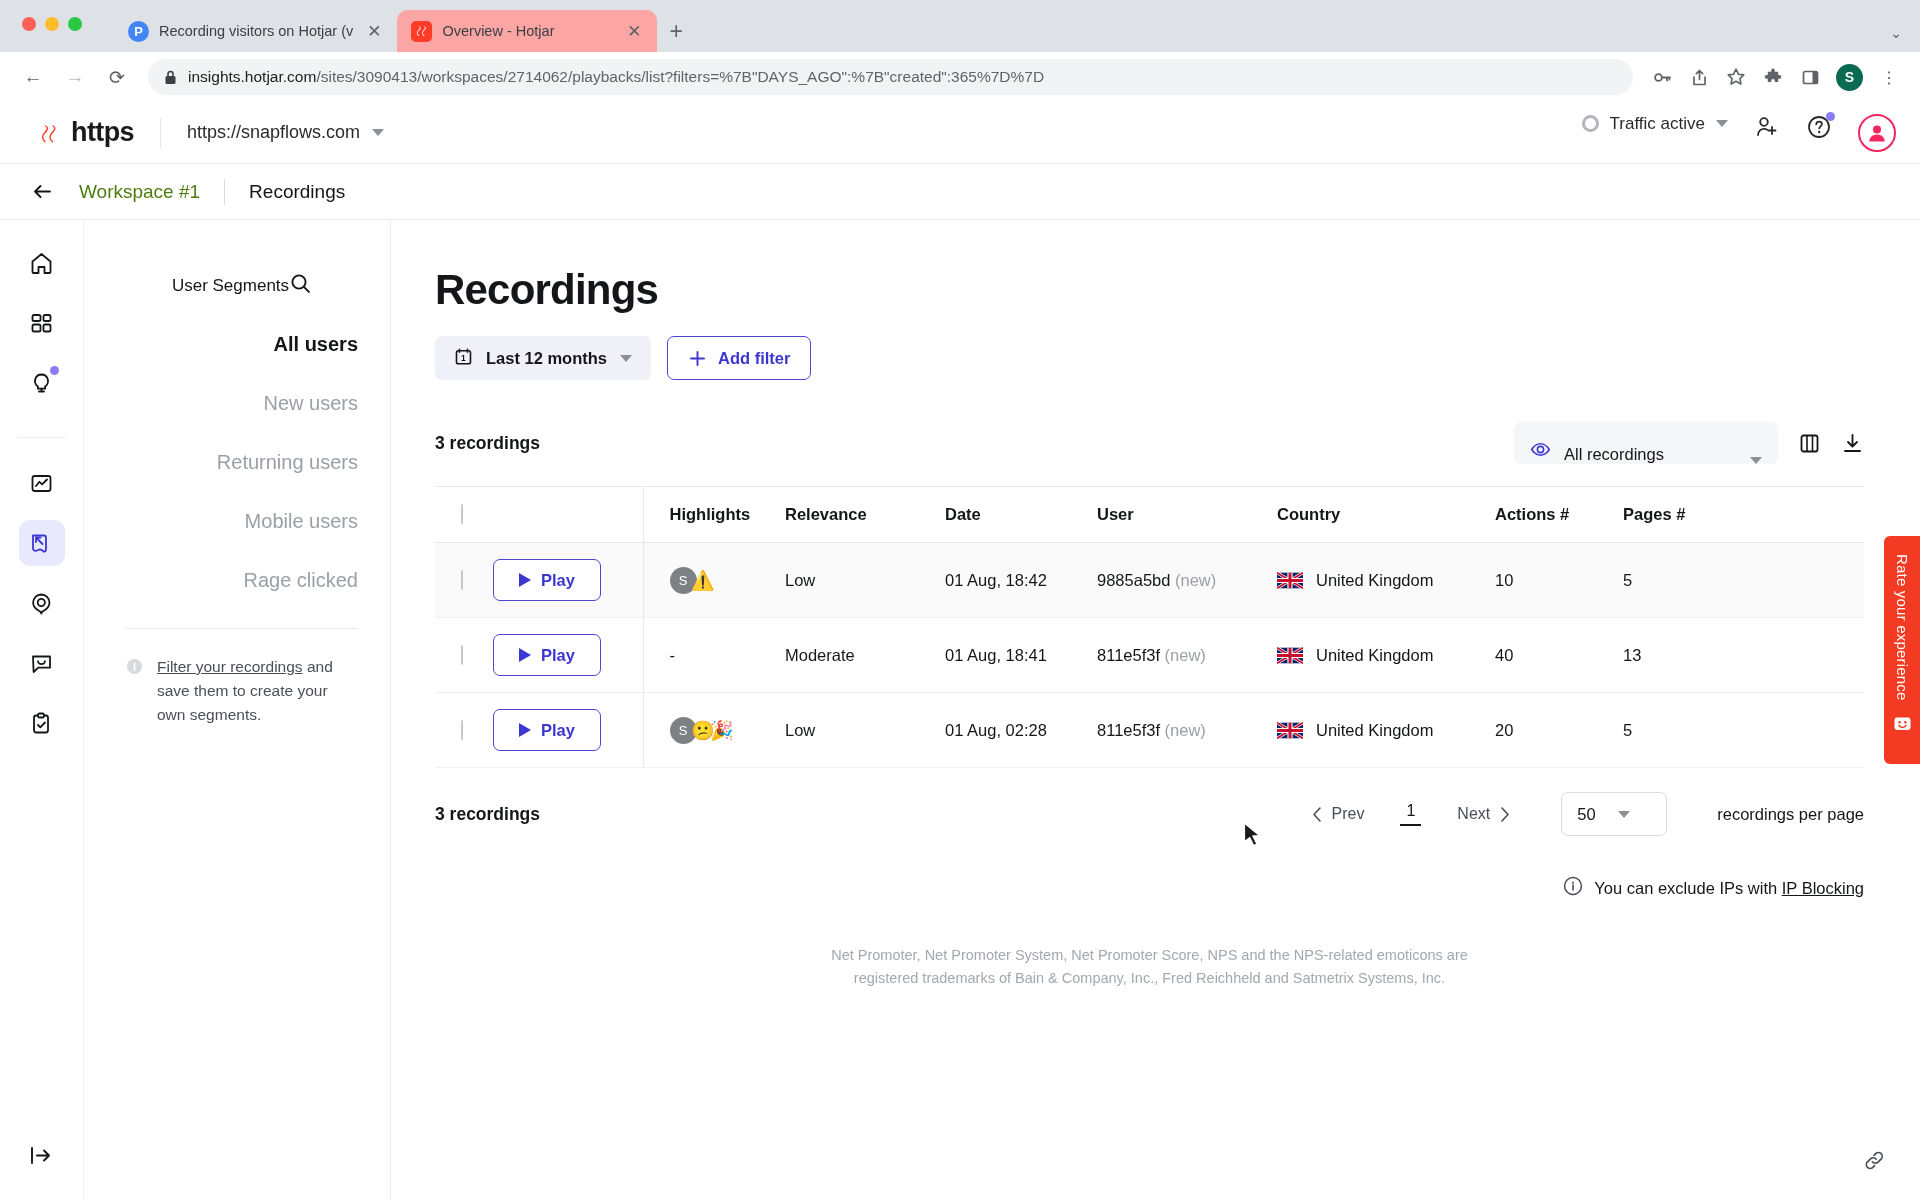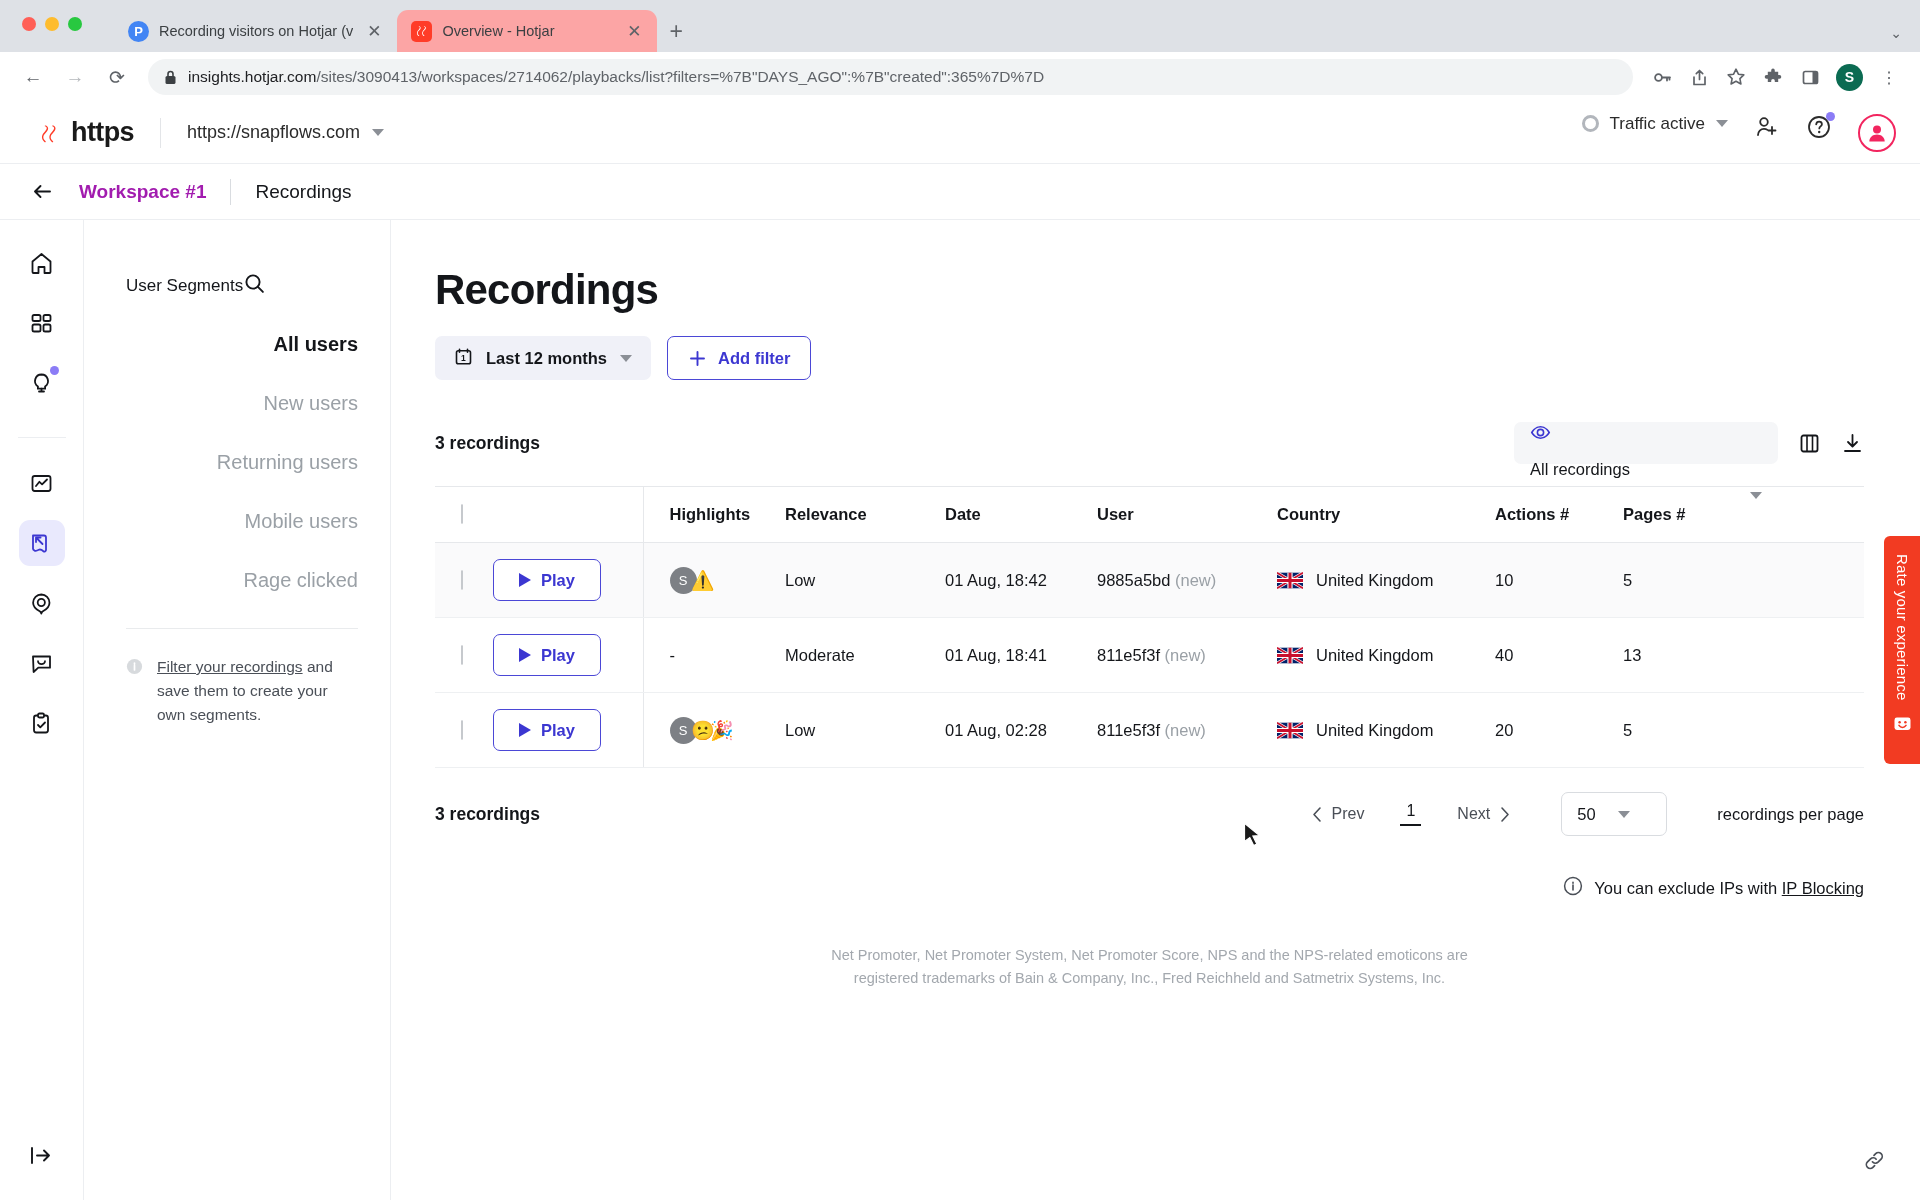--- a/index.html
+++ b/index.html
@@ -68,38 +68,38 @@
   .hdr-ic { color:#2b2b2b; display:flex; align-items:center; position:relative; }
   .badge-dot { width:9px; height:9px; border-radius:50%; background:#8b7cf6;
     position:absolute; top:-2px; right:-3px; }
   .user-avatar { width:38px; height:38px; border-radius:50%; background:#fff;
     border:2.6px solid #f2255f; display:flex; align-items:center; justify-content:center; }
 
   
   .crumb-bar { height:56px; background:#fff; display:flex; align-items:center;
     padding-left:30px; gap:24px; border-bottom:1px solid #eceef1; }
   .crumb-back { color:#1a1a1a; display:flex; align-items:center; }
-  .crumb-ws { font-size:19px; font-weight:700; color:#a21caf; }
+  .crumb-ws { font-size:19px; font-weight:400; color:#4d7c0f; }
   .crumb-sep { width:1px; height:26px; background:#d9dce0; }
   .crumb-page { font-size:19px; color:#14161a; font-weight:400; }
 
   
   .app-body { display:flex; height:calc(1200px - 52px - 50px - 62px - 56px); }
 
   .railbar { width:84px; background:#fff; border-right:1px solid #eceef1;
     display:flex; flex-direction:column; align-items:center; padding-top:20px; position:relative; }
   .rail-item { width:46px; height:46px; border-radius:11px; display:flex;
     align-items:center; justify-content:center; margin-bottom:14px; position:relative; color:#14161a; }
   .rail-item.active { background:#e9e9fd; color:#3c37d1; }
   .rail-gap { height:18px; width:48px; border-bottom:1px solid #eceef1; margin-bottom:22px; }
   .rail-dot { width:9px; height:9px; border-radius:50%; background:#8b7cf6; position:absolute; top:6px; right:6px; }
   .rail-bottom { position:absolute; bottom:28px; color:#14161a; }
 
   .segpanel { width:307px; background:#fff; border-right:1px solid #eceef1; padding:52px 32px 0 42px; }
-  .seg-head { display:flex; align-items:center; justify-content:flex-start; margin-bottom:34px; }
+  .seg-head { display:flex; align-items:center; justify-content:center; margin-bottom:34px; }
   .seg-title { font-size:17px; color:#14161a; font-weight:400; }
   .seg-item { font-size:20px; margin-bottom:36px; color:#9aa0a6;text-align:right; }
   .seg-item.active { color:#14161a; font-weight:600; }
   .seg-rule { height:1px; background:#e9ebed; margin:18px 0 26px; }
   .seg-hint { display:flex; gap:14px; font-size:15.5px; color:#4a4f57; line-height:1.55; }
   .hint-ic { flex:0 0 17px; margin-top:3px; color:#c2c6cb; }
   .hint-link { text-decoration:underline; color:#4a4f57; }
 
   
   .main { flex:1; padding:46px 56px 0 44px; overflow:hidden; position:relative; background:#fff; }
@@ -108,21 +108,21 @@
   .filter-row { display:flex; align-items:center; gap:16px; margin-bottom:42px; }
   .chip-date { height:44px; background:#f0f1f8; border-radius:7px; display:flex;
     align-items:center; gap:13px; padding:0 19px; font-size:16.5px; color:#14161a; font-weight:600; }
   .btn-addfilter { height:44px; border:1.6px solid #4b47d6; border-radius:7px; color:#3c37d1;
     display:flex; align-items:center; gap:11px; padding:0 20px; font-size:16.5px; font-weight:700; background:#fff; }
 
   .count-row { display:flex; align-items:center; margin-bottom:22px; }
   .count-text { font-size:17.5px; font-weight:700; color:#14161a; }
   .count-right { margin-left:auto; display:flex; align-items:center; gap:20px; }
   .select-allrec { height:42px; min-width:264px; background:#f5f6f8; border-radius:7px;
-    display:flex; align-items:flex-start; gap:13px; padding:0 16px; font-size:16.5px; color:#14161a;flex-direction:column; }
+    display:flex; align-items:flex-end; gap:13px; padding:0 16px; font-size:16.5px; color:#14161a; }
   .sel-caret { margin-left:auto; }
   .tool-ic { color:#14161a; display:flex; align-items:center; }
 
   
   .rec-table { width:100%; border-collapse:collapse; }
   .rec-table th { font-size:16.5px; font-weight:700; color:#14161a; text-align:left;
     padding:18px 0; border-top:1px solid #e6e8eb; border-bottom:1px solid #e6e8eb; background:#fff; }
   .rec-table td { font-size:16.5px; color:#14161a; padding:0; height:75px;
     border-bottom:1px solid #eef0f2; vertical-align:middle; }
   .rec-table tr.row-hl td { background:#fafafb; }

